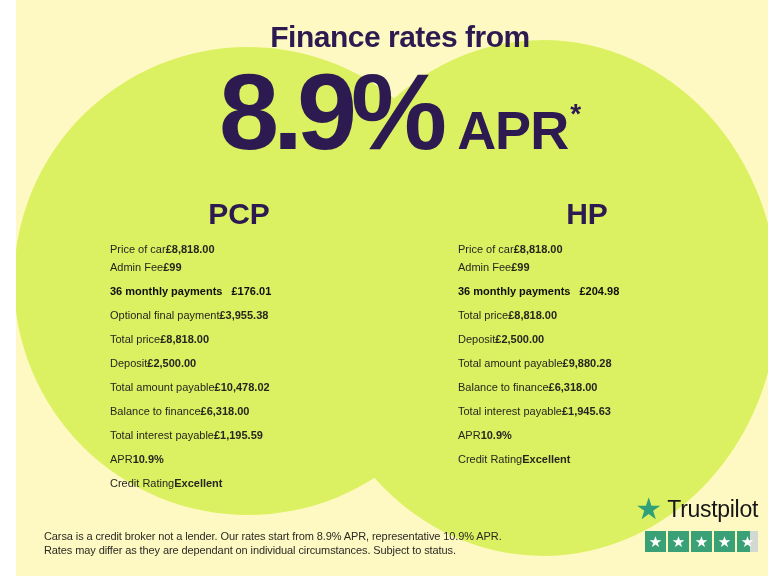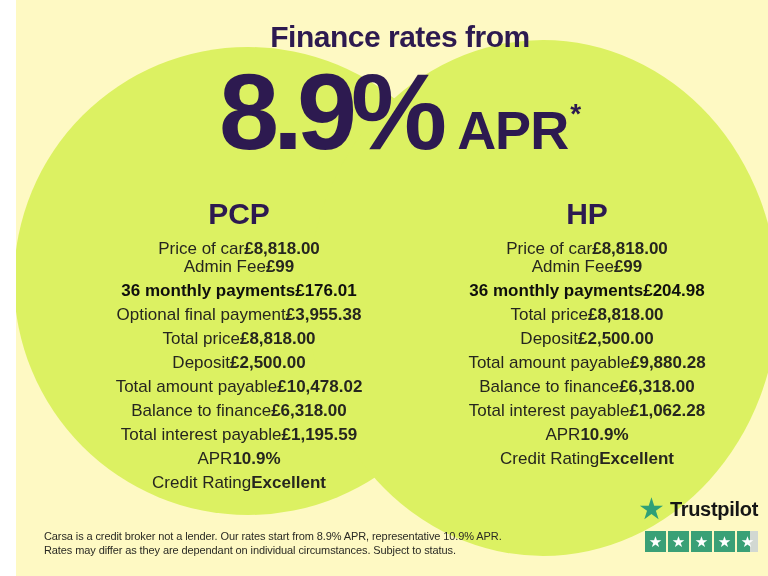--- a/index.html
+++ b/index.html
@@ -33,43 +33,43 @@
 
   
   .col{position:absolute;width:258px;color:#26261f;}
   .col-pcp{left:94px;top:198px;}
   .col-hp{left:442px;top:198px;}
   .col-header{
     text-align:center;font-size:30px;font-weight:800;
     color:#2d1a50;line-height:32px;margin-bottom:10px;
   }
   .frow{
-    display:flex;justify-content:center;
-    font-size:17px;line-height:18px;margin-bottom:6px;
+    display:flex;justify-content:flex-start;
+    font-size:11px;line-height:18px;margin-bottom:6px;
   }
   .frow .lbl{text-align:left;white-space:nowrap;}
   .frow .val{text-align:right;white-space:nowrap;font-weight:bold;}
   .frow.tight{margin-bottom:0;}
-  .frow.bold{font-weight:700;color:#0f0f0d;margin-top:1px;}
+  .frow.bold{font-weight:700;color:#0f0f0d;margin-top:1px;gap:9px;}
 
   
   .disclaimer{
     position:absolute;left:28px;top:529px;
     font-size:11px;line-height:14px;color:#2a2a24;letter-spacing:-0.1px;
   }
   .disclaimer div{white-space:nowrap;}
 
   .trustpilot{
     position:absolute;right:26px;top:494px;
     display:flex;flex-direction:column;align-items:flex-end;
   }
   .tp-logo{display:flex;align-items:center;gap:5px;}
   .tp-logo-star{color:#2fa077;font-size:30px;line-height:30px;}
   .tp-logo-star::before{content:"★";}
-  .tp-name{font-size:20px;font-weight:700;color:#161616;letter-spacing:-0.3px;}
+  .tp-name{font-size:23px;font-weight:400;color:#161616;letter-spacing:-0.3px;}
   .tp-stars{display:flex;gap:2px;margin-top:7px;}
   .tp-box{
     width:21px;height:21px;background:#3aa076;
     display:flex;align-items:center;justify-content:center;
   }
   .tp-box::before{content:"★";color:#ffffff;font-size:15px;line-height:1;}
   .tp-box.half{background:linear-gradient(90deg,#3aa076 0 62%,#d2d8d2 62% 100%);}
 </style>
 </head>
 <body>
@@ -159,21 +159,21 @@
     <div class="frow">
       <span class="lbl">Total amount payable</span>
       <span class="val">£9,880.28</span>
     </div>
     <div class="frow">
       <span class="lbl">Balance to finance</span>
       <span class="val">£6,318.00</span>
     </div>
     <div class="frow">
       <span class="lbl">Total interest payable</span>
-      <span class="val">£1,062.28</span>
+      <span class="val">£1,945.63</span>
     </div>
     <div class="frow">
       <span class="lbl">APR</span>
       <span class="val">10.9%</span>
     </div>
     <div class="frow">
       <span class="lbl">Credit Rating</span>
       <span class="val">Excellent</span>
     </div>
   </div>

